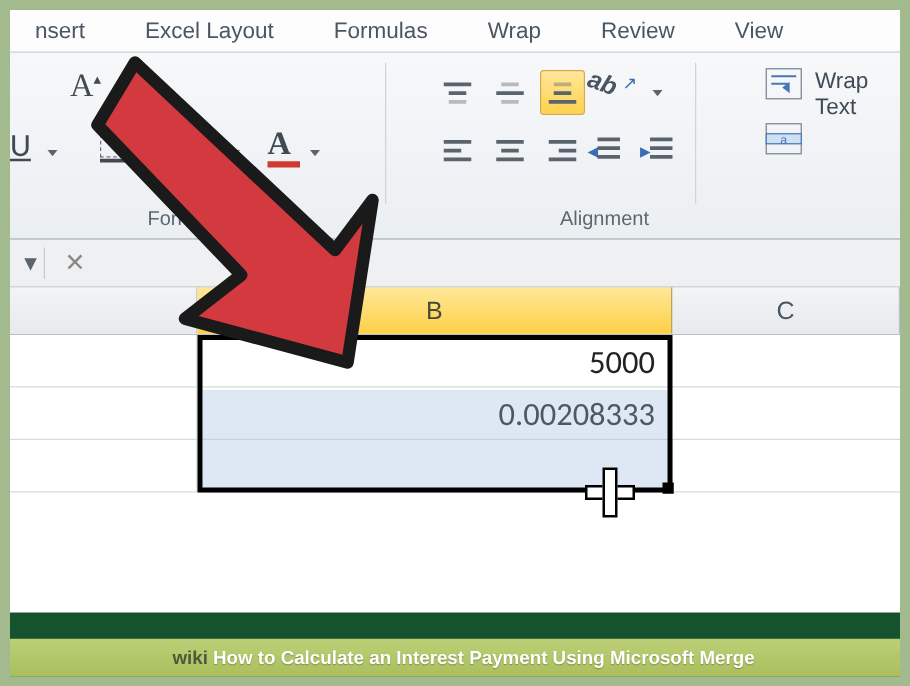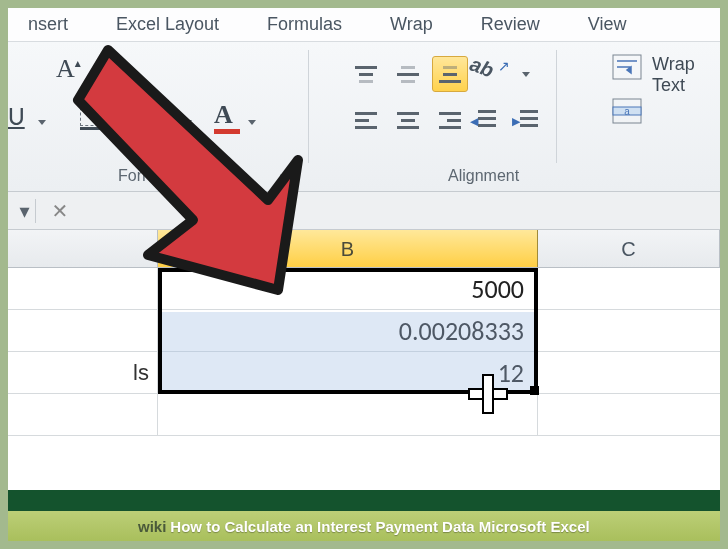--- a/index.html
+++ b/index.html
@@ -372,25 +372,20 @@
       <div class="cellA"></div>
       <div class="cellB">5000</div>
       <div class="cellC"></div>
     </div>
     <div class="cellrow">
       <div class="cellA"></div>
       <div class="cellB">0.00208333</div>
       <div class="cellC"></div>
     </div>
     <div class="cellrow">
-      <div class="cellA">ls</div>
-      <div class="cellB">12</div>
-      <div class="cellC"></div>
-    </div>
-    <div class="cellrow">
       <div class="cellA"></div>
       <div class="cellB" style="border-right:1px solid #d6dadd"></div>
       <div class="cellC"></div>
     </div>
 
     <div class="selshade"></div>
     <div class="selbox"></div>
 
     <div class="pluscursor">
       <div class="h"></div>
@@ -399,14 +394,14 @@
   </div>
 
   <svg class="redarrow" viewBox="0 0 260 260">
     <path d="M40 10 L200 160 L230 120 L210 250 L80 215 L125 180 L10 60 Z" fill="#d33a3f" stroke="#1a1a1a" stroke-width="10" stroke-linejoin="round"></path>
   </svg>
 
 </div>
 
 <div class="caption">
   <span class="wiki">wiki</span>
-  <span>How to Calculate an Interest Payment Data Microsoft Excel</span>
+  <span>How to Calculate an Interest Payment Using Microsoft Merge</span>
 </div>
 
 </body></html>

